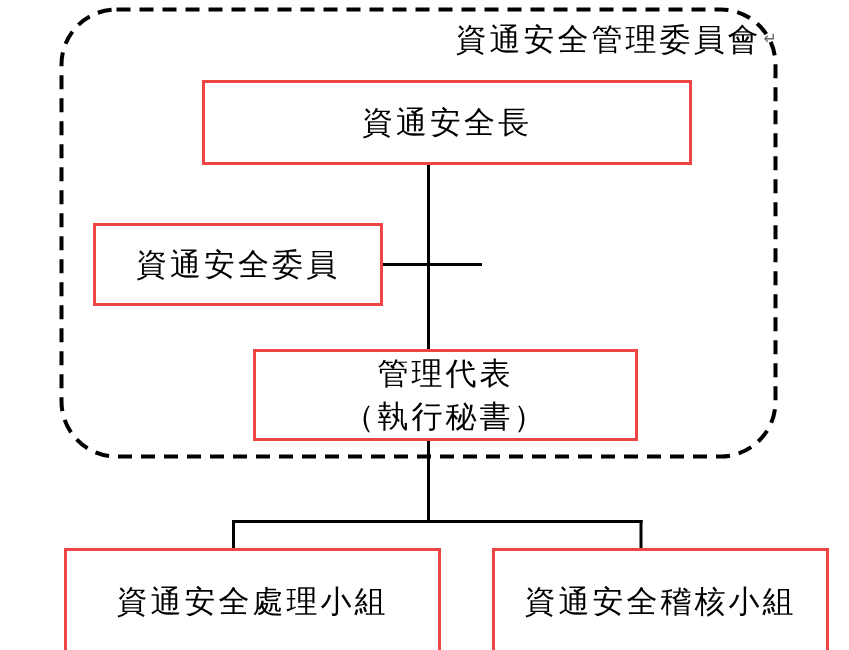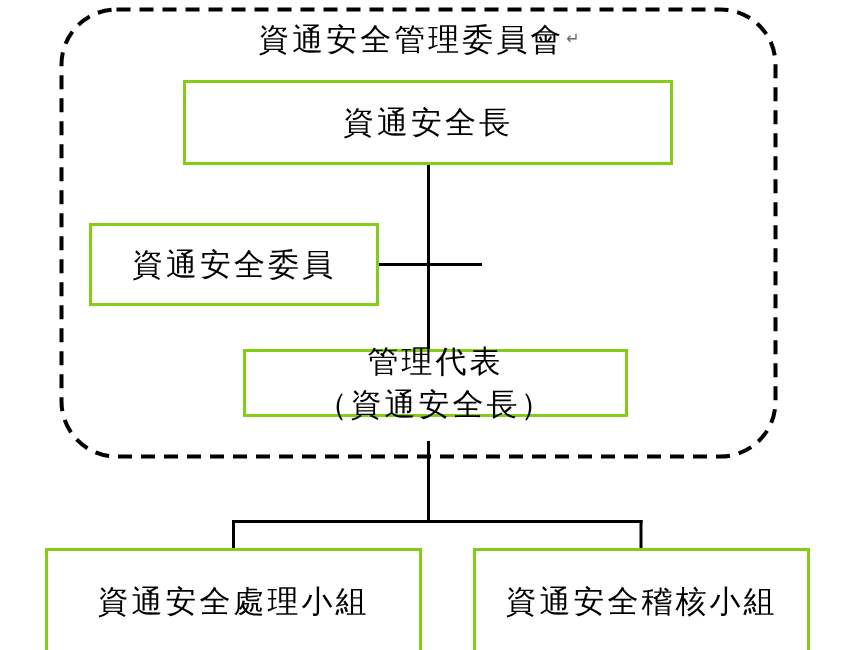--- a/index.html
+++ b/index.html
@@ -18,45 +18,46 @@
   }
   .lines-layer {
     position: absolute;
     left: 0;
     top: 0;
     width: 849px;
     height: 650px;
   }
   .org-box {
     position: absolute;
-    border: 3px solid #84cc16;
+    border: 3px solid #ef4444;
     background: #ffffff;
     display: flex;
     flex-direction: column;
     align-items: center;
     justify-content: center;
     text-align: center;
     font-size: 31px;
     letter-spacing: 3px;
     line-height: 1.38;
     box-sizing: border-box;
     z-index: 2;
+    margin-left: 19px;
   }
   .box-chief      { left: 183px; top:  80px; width: 490px; height: 85px; }
-  .box-committee  { left:  89px; top: 223px; width: 290px; height: 83px; }
+  .box-committee  { left:  74px; top: 223px; width: 290px; height: 83px; }
   .box-advisor    { left: 482px; top: 223px; width: 271px; height: 83px; }
-  .box-mgmt       { left: 243px; top: 349px; width: 385px; height: 68px; }
+  .box-mgmt       { left: 234px; top: 349px; width: 385px; height: 92px; }
   .box-handling   { left:  45px; top: 548px; width: 377px; height: 107px; }
   .box-audit      { left: 473px; top: 548px; width: 337px; height: 106px; }
   .diagram-title {
     position: absolute;
     left: 61px;
     top: 19px;
     width: 716px;
-    text-align: center;
+    text-align: right;
     font-size: 31px;
     letter-spacing: 3px;
     white-space: nowrap;
     z-index: 2;
   }
   .para-mark {
     font-size: 16px;
     color: #666666;
     letter-spacing: 0;
     vertical-align: 6px;
@@ -92,21 +93,21 @@
     <span>資通安全長</span>
   </div>
 
   <div class="org-box box-committee">
     <span>資通安全委員</span>
   </div>
 
 
   <div class="org-box box-mgmt">
     <span>管理代表</span>
-    <span>（資通安全長）</span>
+    <span>（執行秘書）</span>
   </div>
 
   <div class="org-box box-handling">
     <span>資通安全處理小組</span>
   </div>
 
   <div class="org-box box-audit">
     <span>資通安全稽核小組</span>
   </div>
 

